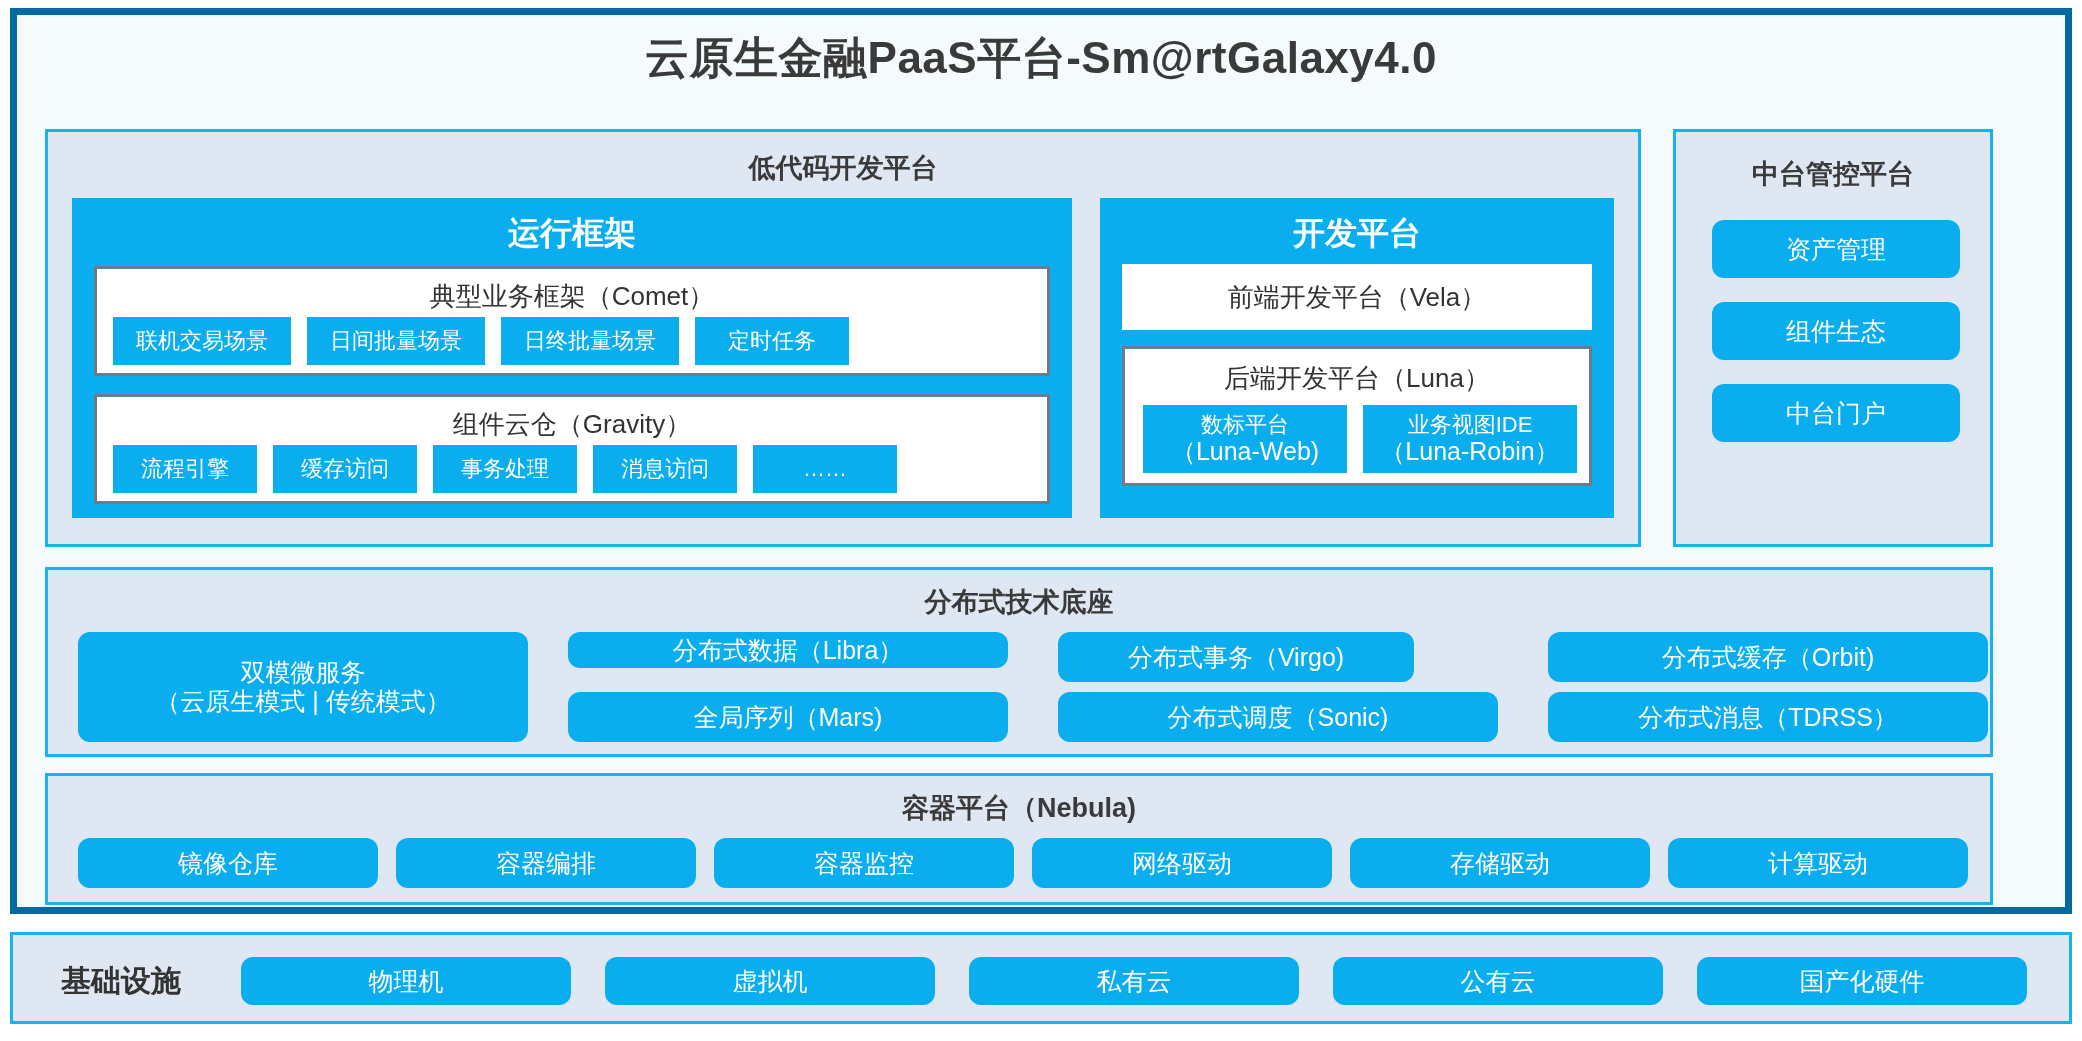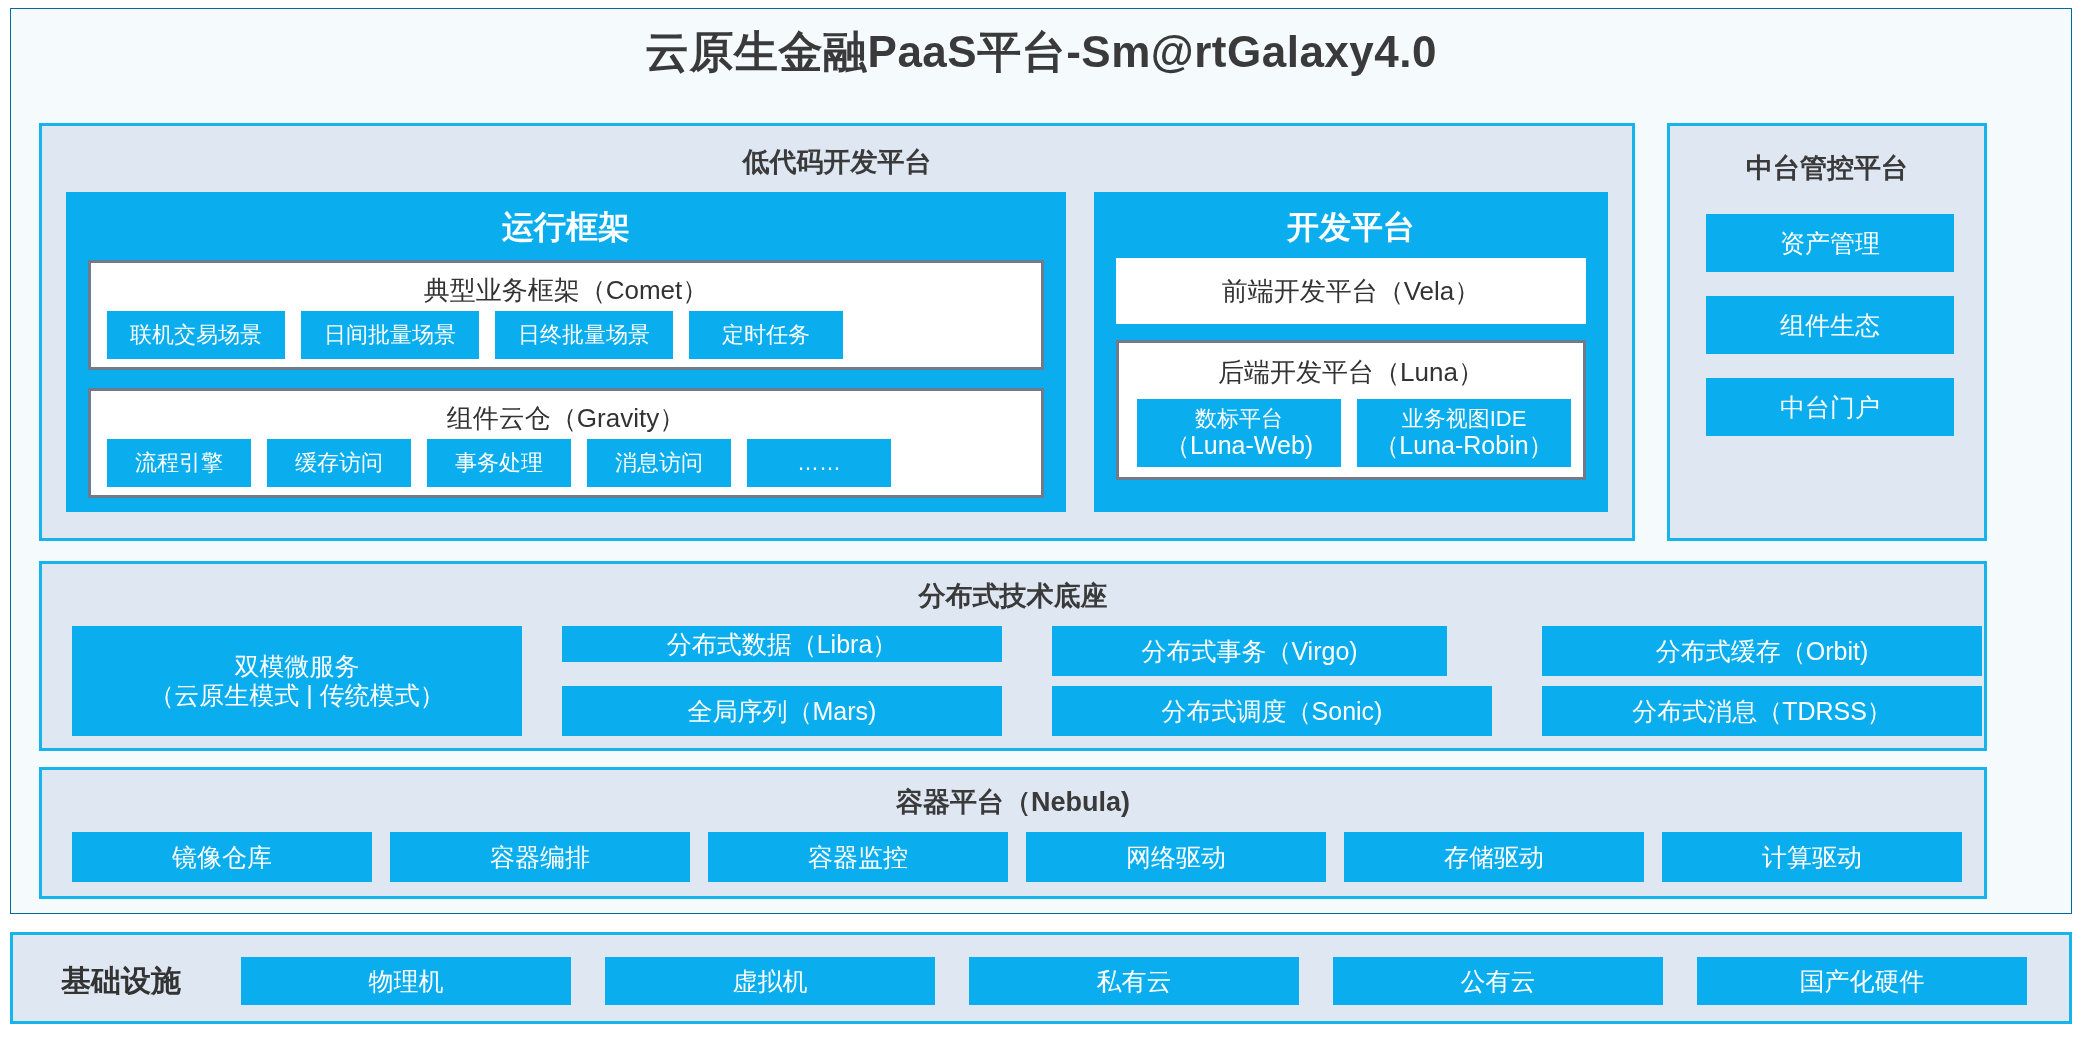--- a/index.html
+++ b/index.html
@@ -11,21 +11,21 @@
   }
   .page{
     position:relative;width:2082px;height:1041px;box-sizing:border-box;
     background:#ffffff;
   }
 
   
   .main-card{
     position:absolute;left:10px;top:8px;width:2062px;height:906px;
     box-sizing:border-box;
-    border:1px solid #0369a1;
+    border:7px solid #0369a1;
     background:#F5FBFD;
   }
   .title{
     position:absolute;left:0;top:14px;width:100%;
     text-align:center;
     font-size:44px;font-weight:bold;letter-spacing:0.5px;
     color:#3A3A3A;
   }
 
   
@@ -62,21 +62,21 @@
   }
 
   
   .chip{
     position:absolute;box-sizing:border-box;
     background:#0AAEEF;color:#ffffff;
     display:flex;align-items:center;justify-content:center;
     text-align:center;line-height:1.15;
     font-size:22px;
   }
-  .chip.lg{font-size:25px;}
+  .chip.lg{font-size:25px;border-radius:12px;}
   .chip .sub{display:block;font-size:25px;}
 
   
   .infra{
     position:absolute;left:10px;top:932px;width:2062px;height:92px;
     box-sizing:border-box;border:3px solid #17B4EC;background:#DEE7F2;
   }
   .infra-label{
     position:absolute;left:48px;top:26px;
     font-size:30px;font-weight:bold;color:#333333;
@@ -147,21 +147,21 @@
       <div class="panel-title" style="top:14px;">分布式技术底座</div>
 
       <div class="chip lg" style="left:30px;top:62px;width:450px;height:110px;flex-direction:column;">
         <span>双模微服务</span>
         <span class="sub">（云原生模式 | 传统模式）</span>
       </div>
 
       <div class="chip lg" style="left:520px;top:62px;width:440px;height:36px;">分布式数据（Libra）</div>
       <div class="chip lg" style="left:520px;top:122px;width:440px;height:50px;">全局序列（Mars)</div>
 
-      <div class="chip lg" style="left:1010px;top:62px;width:395px;height:50px;">分布式事务（Virgo)</div>
+      <div class="chip lg" style="left:1010px;top:62px;width:356px;height:50px;">分布式事务（Virgo)</div>
       <div class="chip lg" style="left:1010px;top:122px;width:440px;height:50px;">分布式调度（Sonic)</div>
 
       <div class="chip lg" style="left:1500px;top:62px;width:440px;height:50px;">分布式缓存（Orbit)</div>
       <div class="chip lg" style="left:1500px;top:122px;width:440px;height:50px;">分布式消息（TDRSS）</div>
     </div>
 
     <div class="panel" style="left:28px;top:758px;width:1948px;height:132px;">
       <div class="panel-title" style="top:14px;">容器平台（Nebula)</div>
       <div class="chip lg" style="left:30px;top:62px;width:300px;height:50px;">镜像仓库</div>
       <div class="chip lg" style="left:348px;top:62px;width:300px;height:50px;">容器编排</div>

